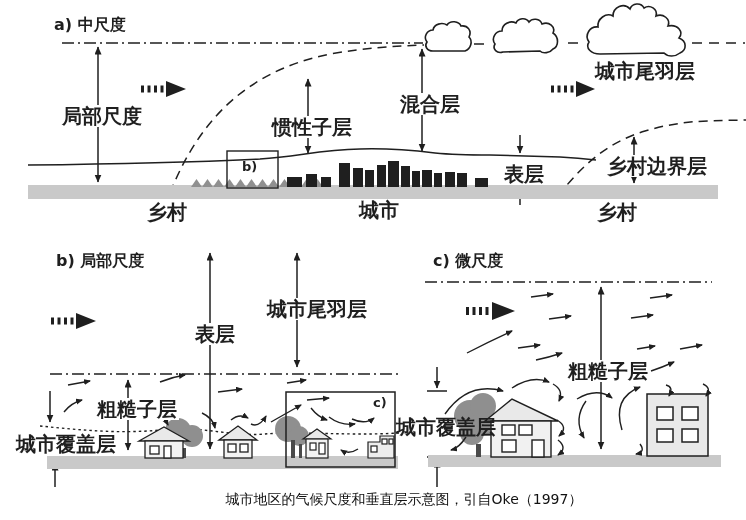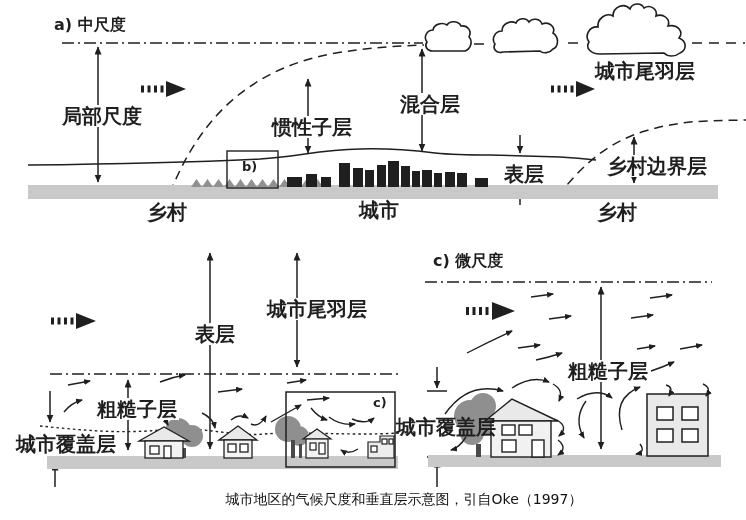--- a/index.html
+++ b/index.html
@@ -237,20 +237,21 @@
 <div class="lbl bg" style="left:270px;top:116px">惯性子层</div>
 <div class="lbl bg" style="left:398px;top:93px">混合层</div>
 <div class="lbl" style="left:595px;top:60px">城市尾羽层</div>
 <div class="lbl" style="left:504px;top:163px">表层</div>
 <div class="lbl bg" style="left:605px;top:155px">乡村边界层</div>
 <div class="lbl" style="left:147px;top:201px">乡村</div>
 <div class="lbl" style="left:359px;top:199px">城市</div>
 <div class="lbl" style="left:597px;top:201px">乡村</div>
 <div class="lbl small" style="left:242px;top:160px">b)</div>
 
+<div class="lbl title" style="left:40px;top:252px">b) 局部尺度</div>
 <div class="lbl bg" style="left:193px;top:323px">表层</div>
 <div class="lbl bg" style="left:265px;top:298px">城市尾羽层</div>
 <div class="lbl bg" style="left:95px;top:398px">粗糙子层</div>
 <div class="lbl" style="left:16px;top:433px">城市覆盖层</div>
 <div class="lbl small" style="left:373px;top:396px">c)</div>
 
 <div class="lbl title" style="left:417px;top:252px">c) 微尺度</div>
 <div class="lbl bg" style="left:566px;top:360px">粗糙子层</div>
 <div class="lbl" style="left:396px;top:416px">城市覆盖层</div>
 

